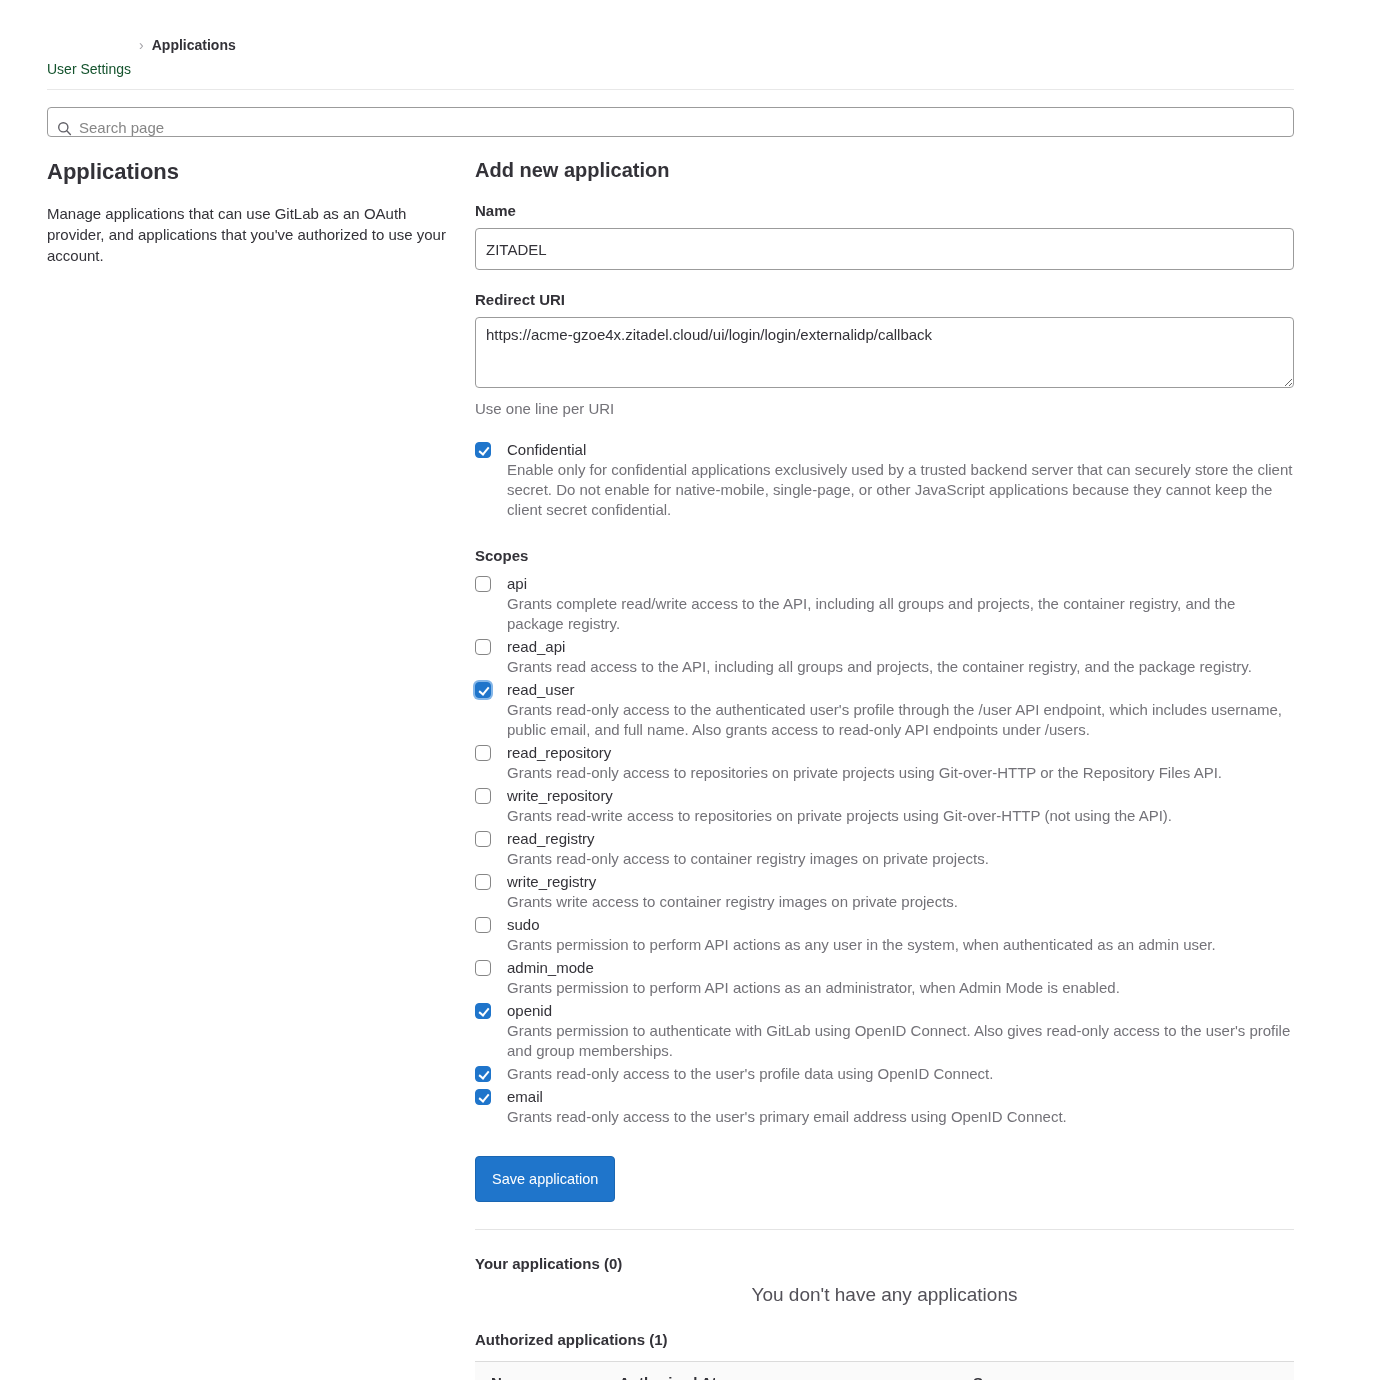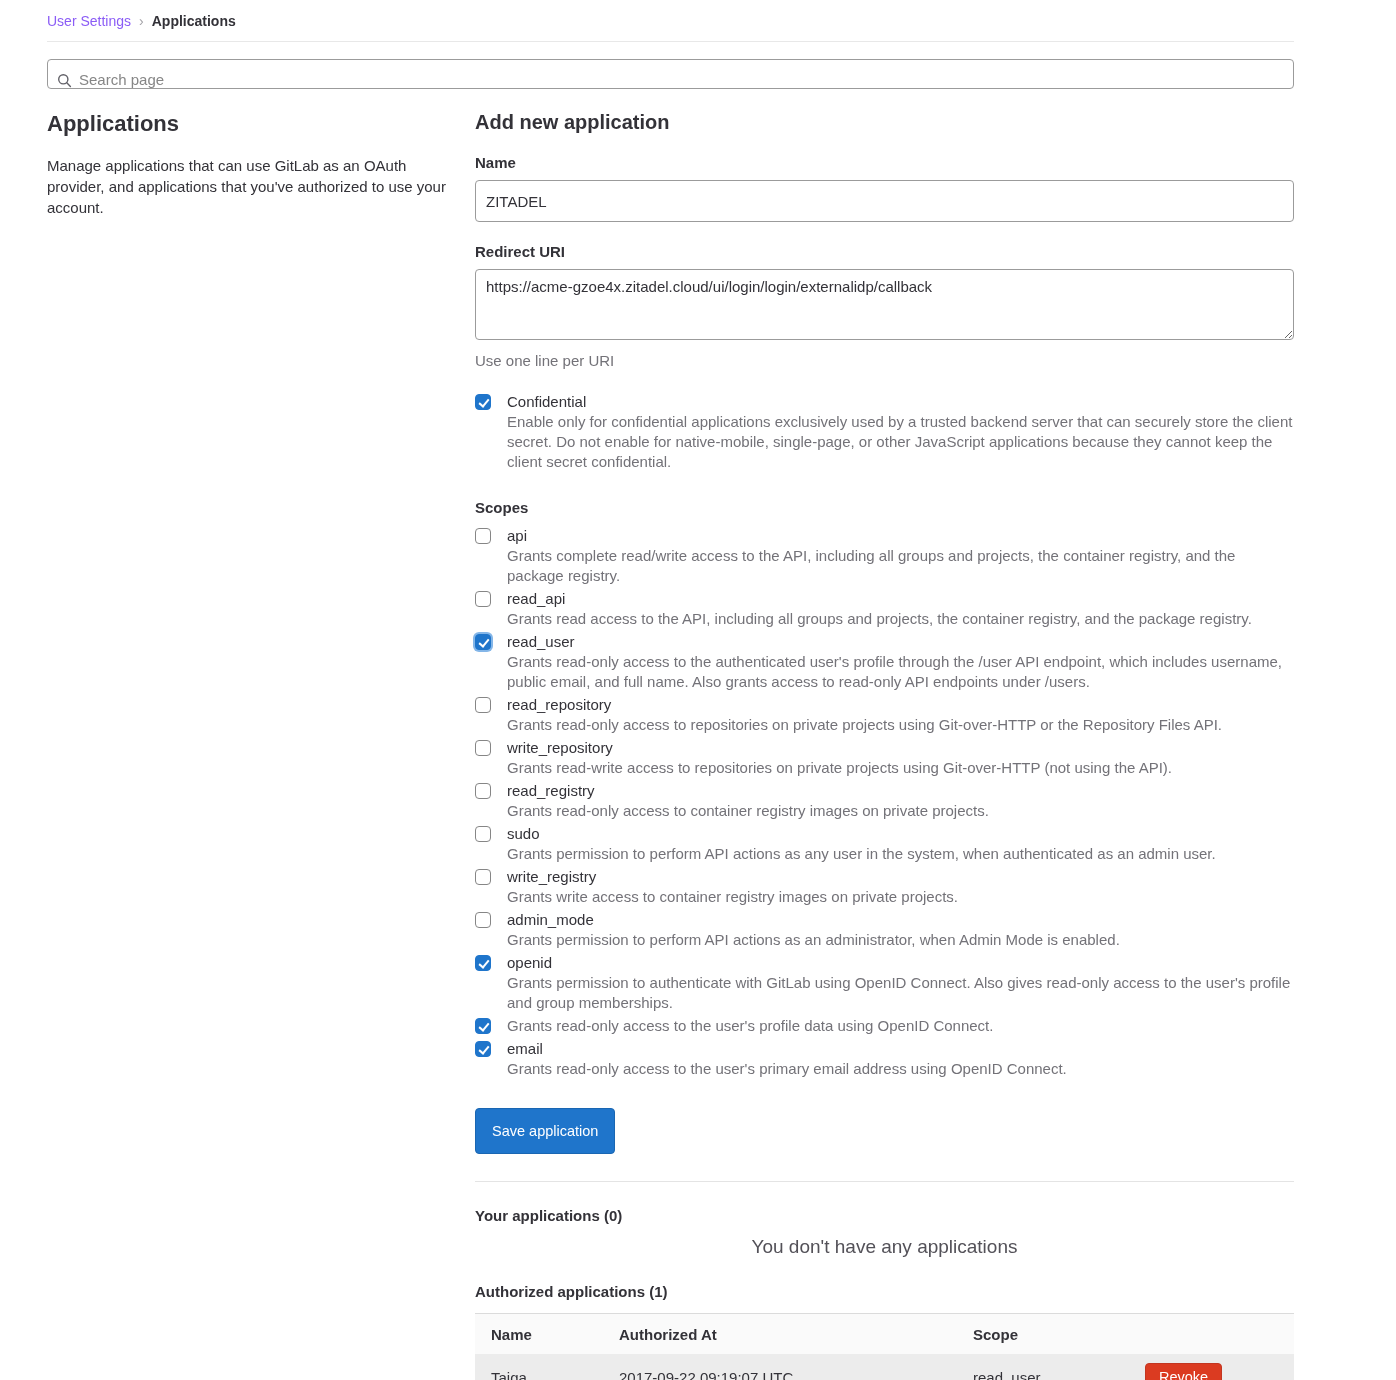--- a/index.html
+++ b/index.html
@@ -6,21 +6,21 @@
   html, body { background: #fff; }
   body {
     width: 1396px; min-height: 1380px;
     font-family: "Liberation Sans", "DejaVu Sans", sans-serif;
     font-size: 15px; color: #333238;
   }
   .container { margin-left: 47px; width: 1247px; }
 
   
   .breadcrumb { display: flex; align-items: center; gap: 8px; padding: 13px 0 12px; font-size: 14px; }
-  .crumb-parent { color: #8b5cf6; cursor: pointer; }
+  .crumb-parent { color: #14532d; cursor: pointer; margin-top: 48px; }
   .crumb-sep { color: #a4a3a8; font-size: 14px; line-height: 1; }
   .crumb-current { color: #333238; font-weight: 700; }
   .page-divider { border: none; border-top: 1px solid #e8e8e8; }
 
   
   .search-box {
     margin: 17px 0 0; height: 30px; width: 100%;
     border: 1px solid #9b9b9b; border-radius: 4px;
     display: flex; align-items: flex-end; padding: 0 9px; gap: 7px; background: #fff;
   }
@@ -200,30 +200,30 @@
             <span class="checkbox"></span>
             <div class="check-body">
               <div class="check-label">read_registry</div>
               <div class="check-desc">Grants read-only access to container registry images on private projects.</div>
             </div>
           </div>
 
           <div class="check-row scope-item">
             <span class="checkbox"></span>
             <div class="check-body">
+              <div class="check-label">write_registry</div>
+              <div class="check-desc">Grants write access to container registry images on private projects.</div>
+            </div>
+          </div>
+
+          <div class="check-row scope-item">
+            <span class="checkbox"></span>
+            <div class="check-body">
               <div class="check-label">sudo</div>
               <div class="check-desc">Grants permission to perform API actions as any user in the system, when authenticated as an admin user.</div>
-            </div>
-          </div>
-
-          <div class="check-row scope-item">
-            <span class="checkbox"></span>
-            <div class="check-body">
-              <div class="check-label">write_registry</div>
-              <div class="check-desc">Grants write access to container registry images on private projects.</div>
             </div>
           </div>
 
           <div class="check-row scope-item">
             <span class="checkbox"></span>
             <div class="check-body">
               <div class="check-label">admin_mode</div>
               <div class="check-desc">Grants permission to perform API actions as an administrator, when Admin Mode is enabled.</div>
             </div>
           </div>

